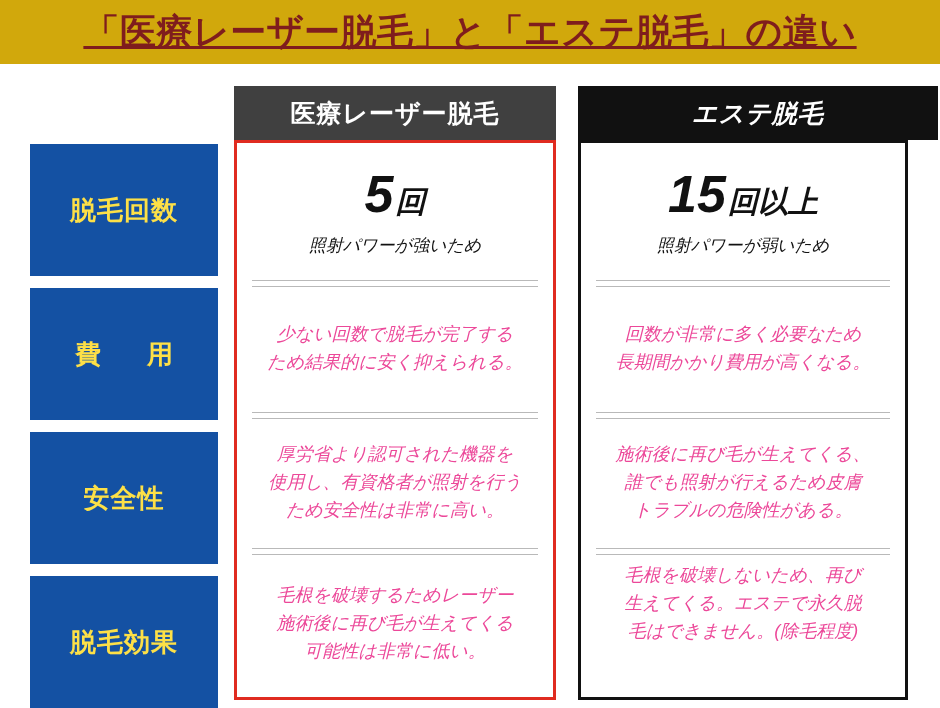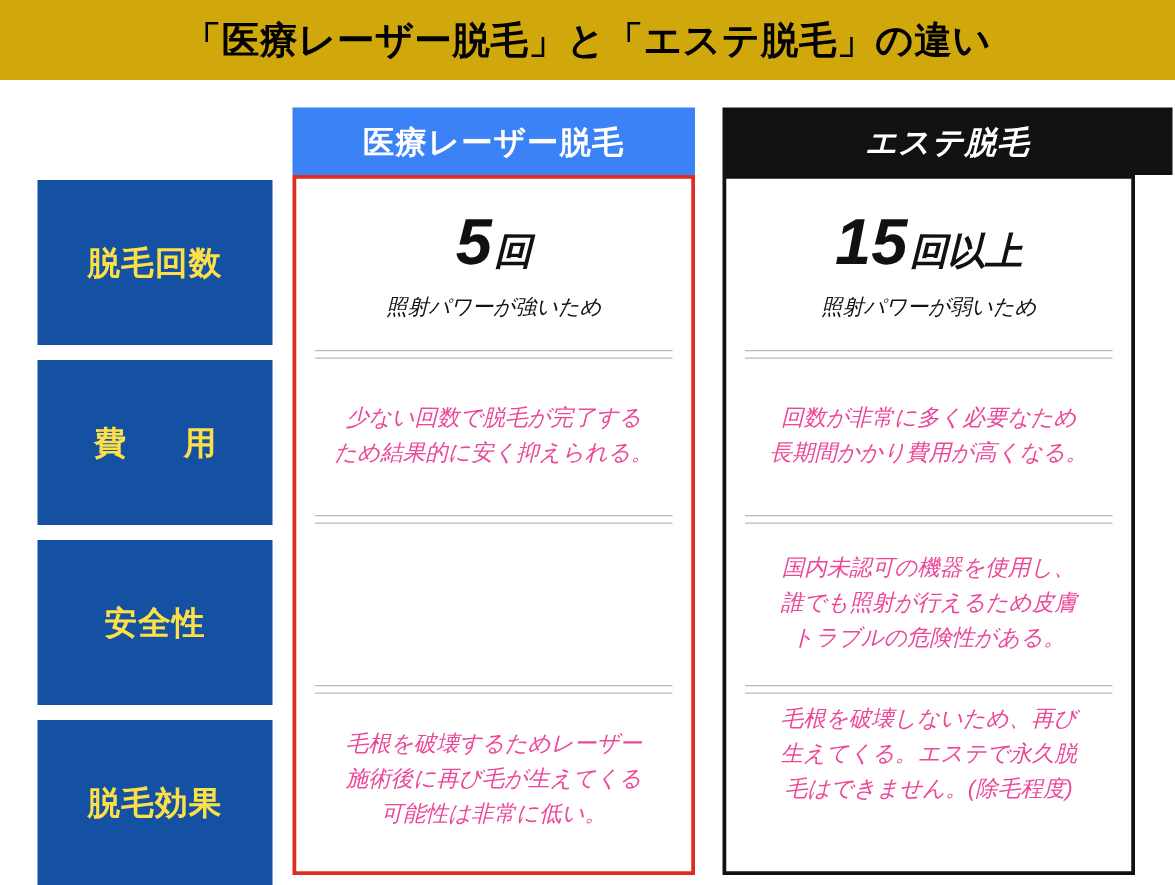--- a/index.html
+++ b/index.html
@@ -22,25 +22,26 @@
     left: 0;
     top: 0;
     width: 940px;
     height: 64px;
     background: #d1a80c;
     display: flex;
     align-items: center;
     justify-content: center;
   }
   .header-title {
-    font-size: 30px;
-    font-weight: bold;
-    color: #000000;
+    font-size: 36px;
+    font-weight: bold;
+    color: #7f1d1d;
     letter-spacing: 0.5px;
     white-space: nowrap;
+    text-decoration: underline;
   }
 
   
   .table-area {
     position: absolute;
     left: 0;
     top: 64px;
     width: 940px;
     height: 644px;
     background: #ffffff;
@@ -74,21 +75,21 @@
     justify-content: center;
     color: #ffffff;
     font-size: 25px;
     font-weight: bold;
     letter-spacing: 1px;
   }
   .col-head.medical {
     left: 234px;
     width: 322px;
     top: 22px;
-    background: #3b82f6;
+    background: #404040;
   }
   .col-head.este {
     left: 578px;
     width: 360px;
     top: 22px;
     background: #111111;
     font-style: italic;
   }
 
   
@@ -216,24 +217,31 @@
 
   <div class="cell este" style="top:222px; height:126px;">
     <div class="body-text">
       <span class="ln">回数が非常に多く必要なため</span>
       <span class="ln">長期間かかり費用が高くなる。</span>
     </div>
   </div>
 
   <div class="row-label" style="top:368px; height:132px;">安全性</div>
 
+  <div class="cell medical" style="top:354px; height:130px;">
+    <div class="body-text">
+      <span class="ln">厚労省より認可された機器を</span>
+      <span class="ln">使用し、有資格者が照射を行う</span>
+      <span class="ln">ため安全性は非常に高い。</span>
+    </div>
+  </div>
 
   <div class="cell este" style="top:354px; height:130px;">
     <div class="body-text">
-      <span class="ln">国内未認可の機器を使用し、</span>
+      <span class="ln">施術後に再び毛が生えてくる、</span>
       <span class="ln">誰でも照射が行えるため皮膚</span>
       <span class="ln">トラブルの危険性がある。</span>
     </div>
   </div>
 
   <div class="row-label" style="top:512px; height:132px;">脱毛効果</div>
 
   <div class="cell medical" style="top:490px; height:140px;">
     <div class="body-text">
       <span class="ln">毛根を破壊するためレーザー</span>

